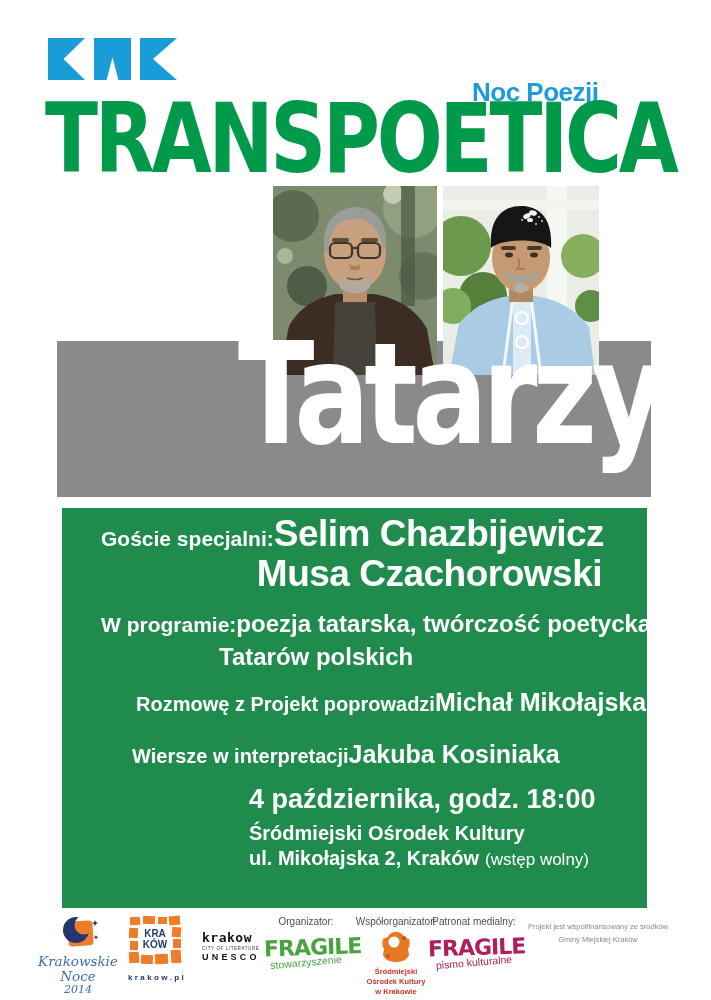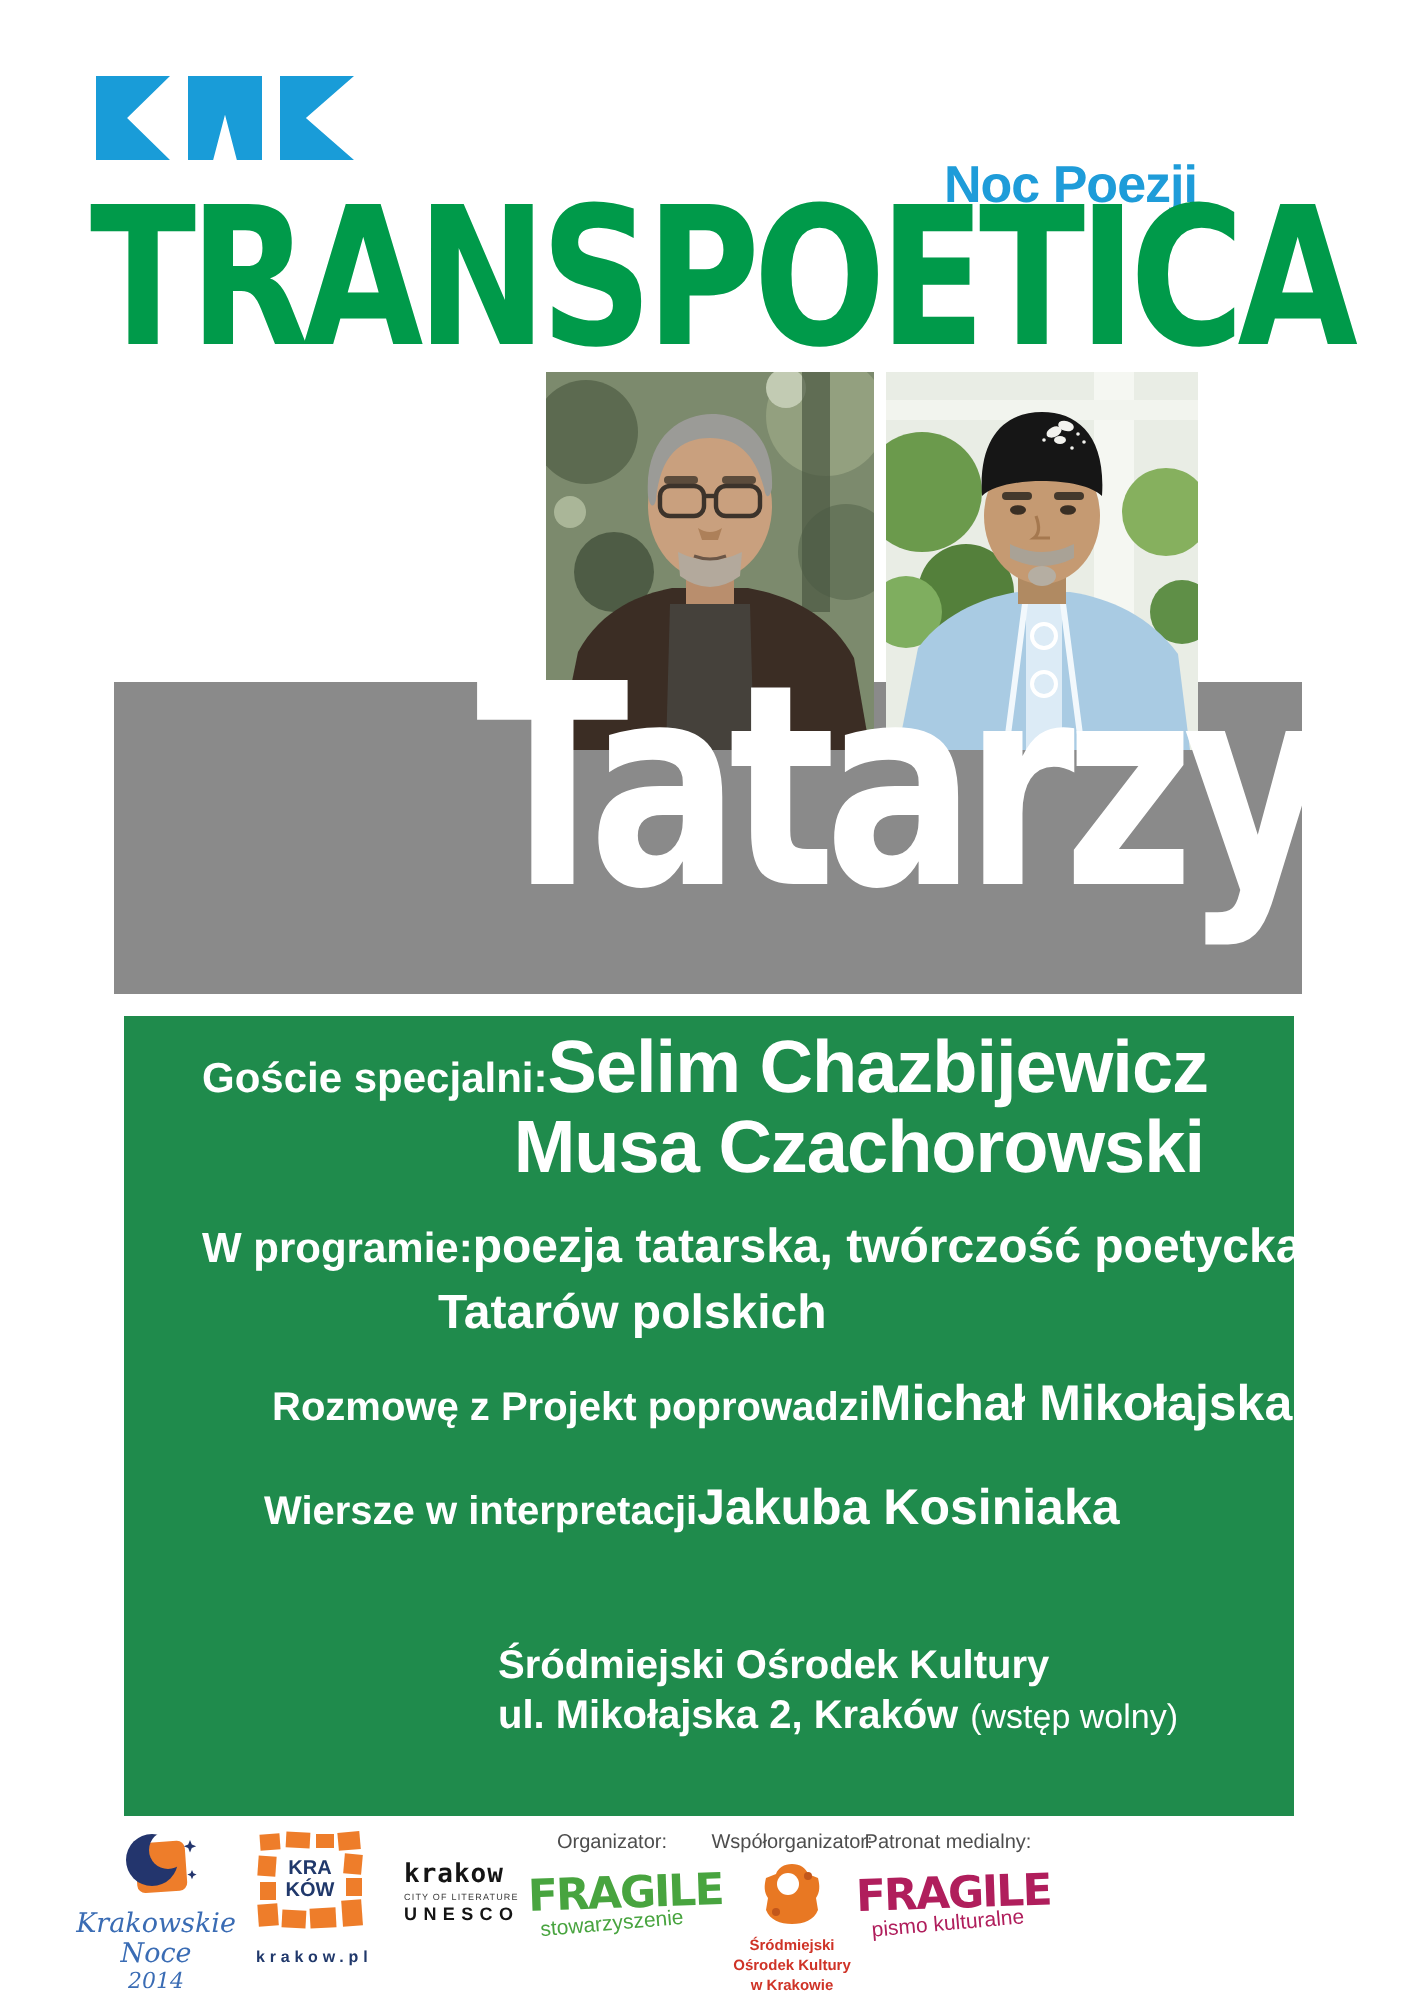--- a/index.html
+++ b/index.html
@@ -188,20 +188,21 @@
 
     <div class="row l-host">
       <span class="lbl-sm">Rozmowę z Projekt poprowadzi</span>
       <span class="name-text">Michał Mikołajska</span>
     </div>
     <div class="row l-reader">
       <span class="lbl-sm">Wiersze w interpretacji</span>
       <span class="name-text">Jakuba Kosiniaka</span>
     </div>
 
+    <div class="l-datetime">4 października, godz. 18:00</div>
     <div class="l-venue">Śródmiejski Ośrodek Kultury</div>
     <div class="row l-address">
       <span class="lbl-sm">ul. Mikołajska 2, Kraków</span>
       <span class="admission">(wstęp wolny)</span>
     </div>
   </div>
 
   <div class="footer">
 
     <div class="kn-group">
@@ -270,15 +271,19 @@
         <div>w Krakowie</div>
       </div>
     </div>
 
     <div class="patron-group">
       <div class="footer-label">Patronat medialny:</div>
       <div class="fragile fragile-magenta">FRAGILE</div>
       <div class="fragile-sub fragile-magenta">pismo kulturalne</div>
     </div>
 
+    <div class="funding">
+      <div>Projekt jest współfinansowany ze środków</div>
+      <div>Gminy Miejskiej Kraków</div>
+    </div>
 
   </div>
 </div>
 
 </body></html>

